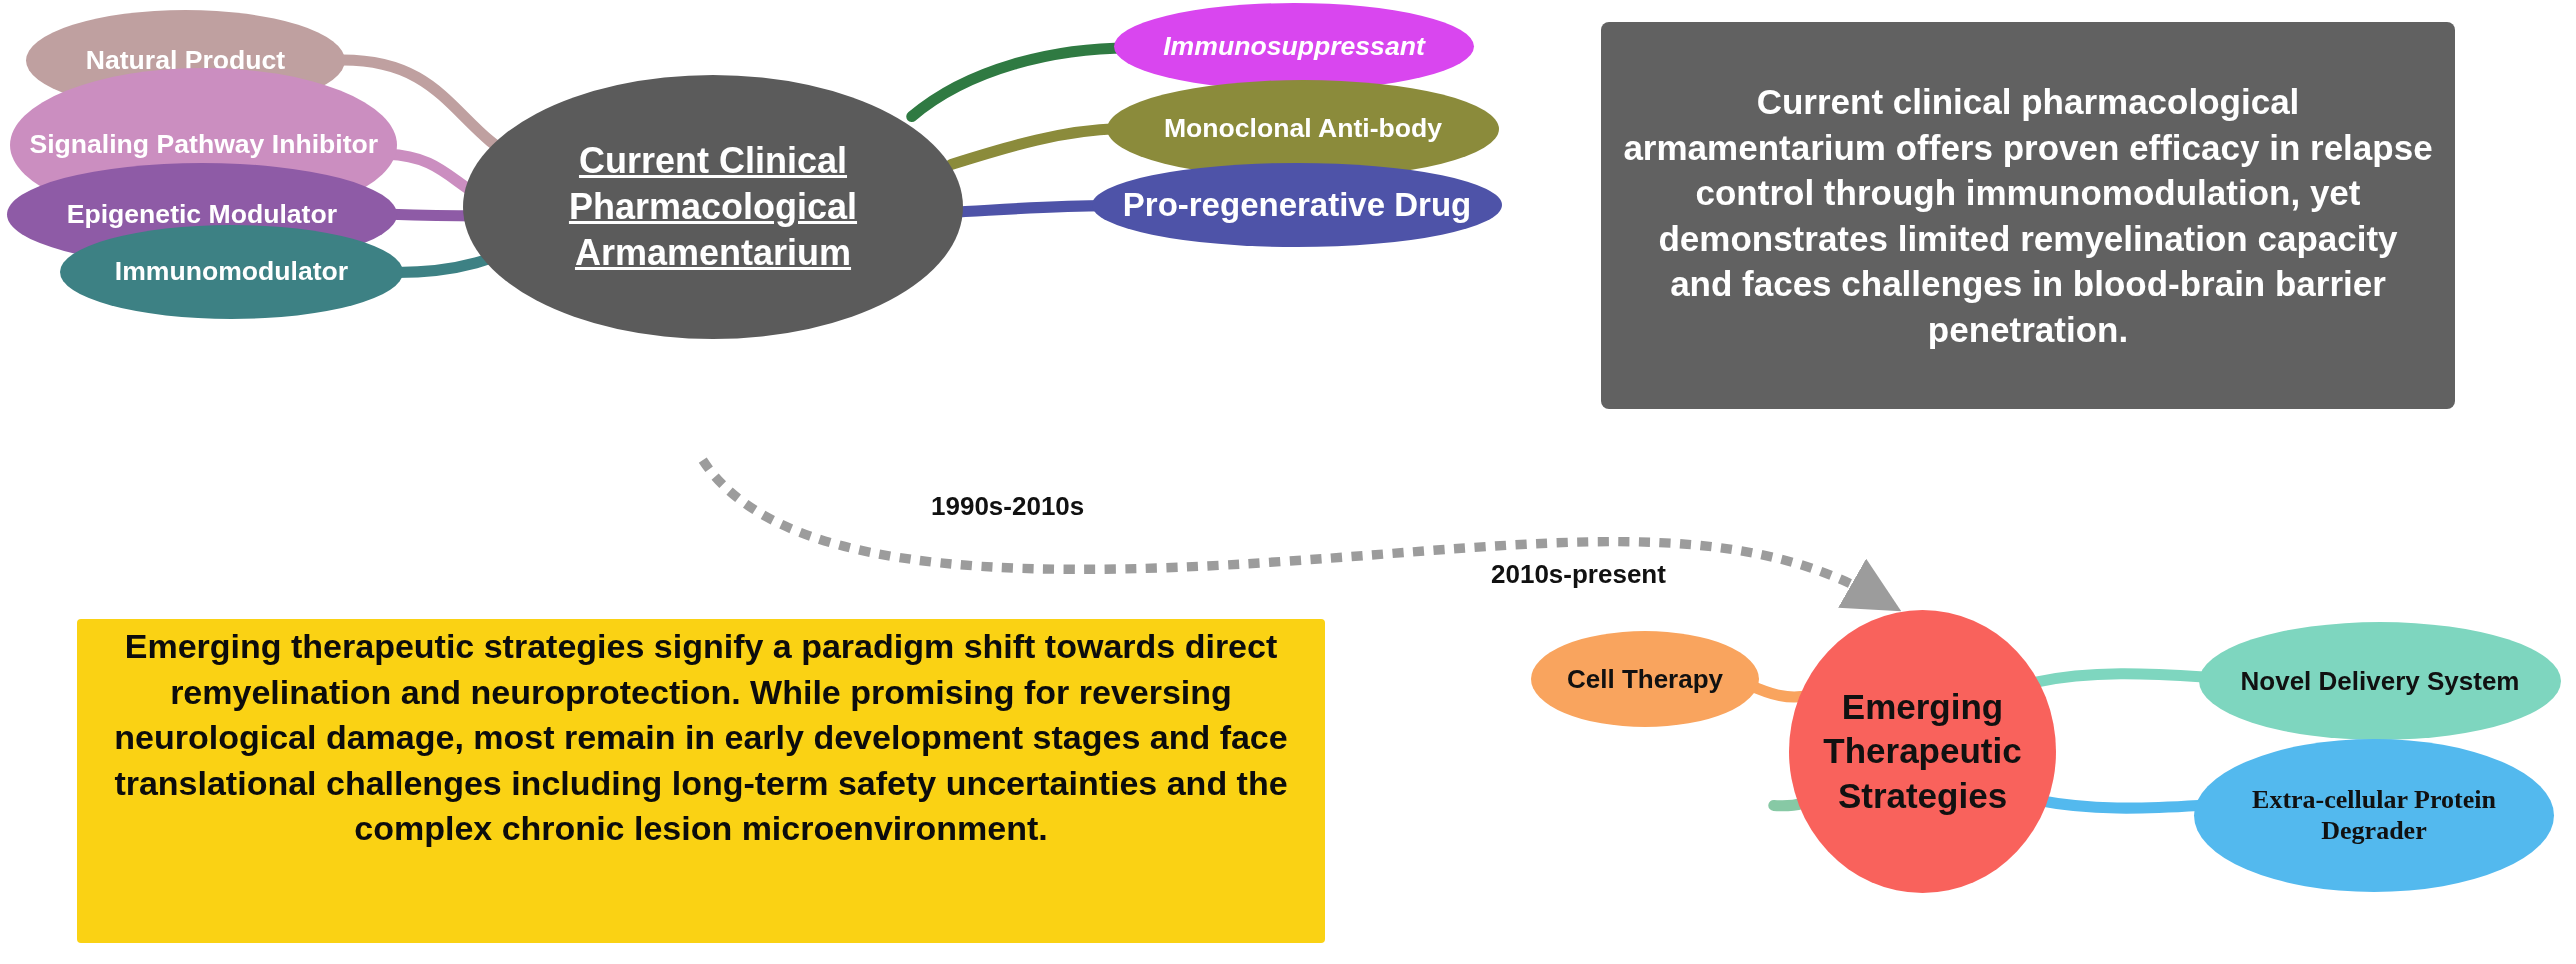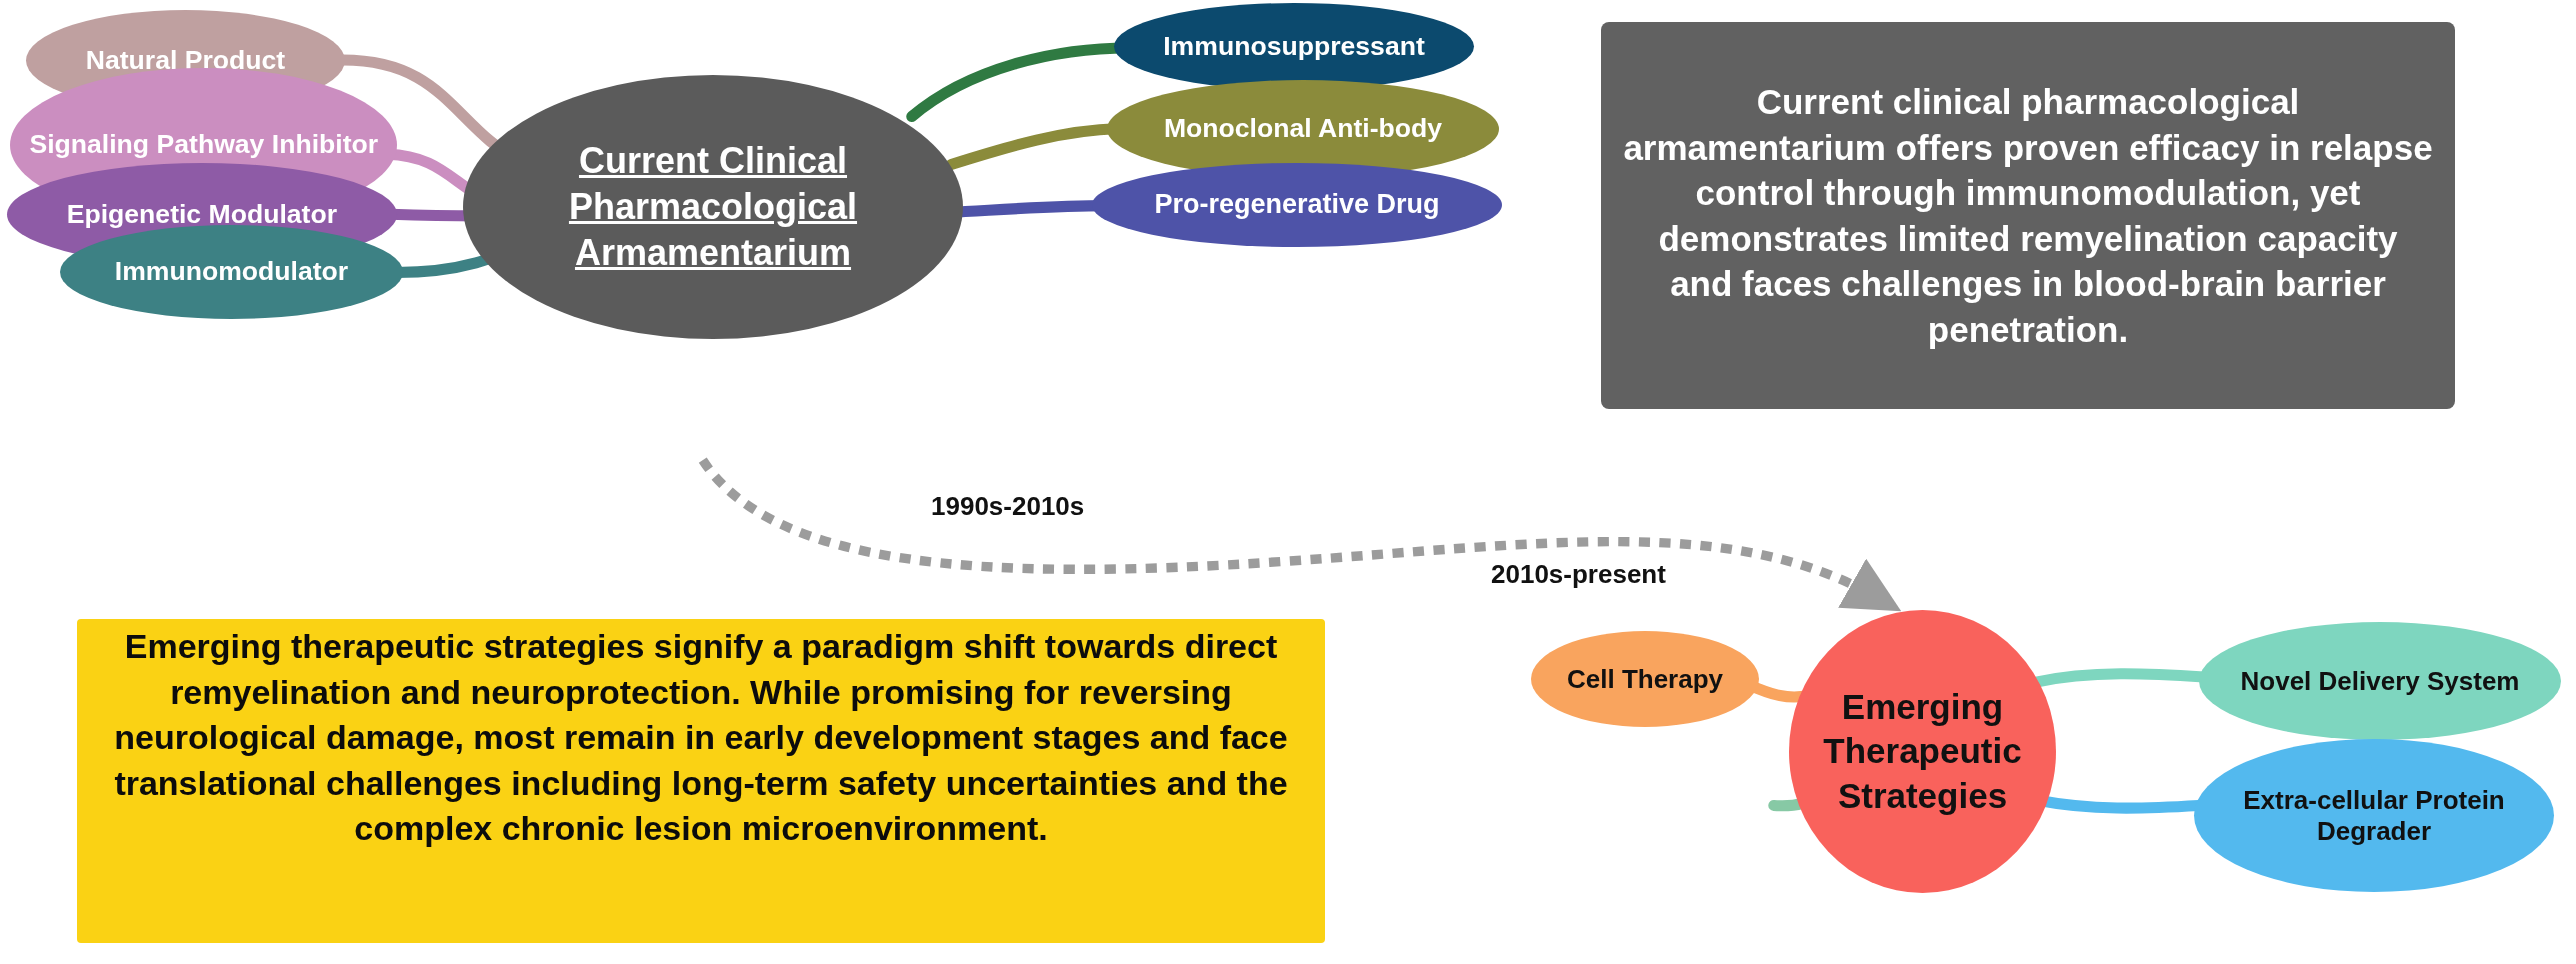--- a/index.html
+++ b/index.html
@@ -56,29 +56,29 @@
     background: #3d8184; font-size: 26.6px;
   }
   #node-central-current {
     left: 463px; top: 75px; width: 500px; height: 264px;
     background: #5b5b5b; font-size: 36px; line-height: 1.28; text-decoration: underline;
   }
 
   
   #node-immunosuppressant {
     left: 1114px; top: 3.4px; width: 360px; height: 87px;
-    background: #0c4a6e; font-size: 26.6px;
+    background: #d946ef; font-size: 26.6px; font-style: italic;
   }
   #node-monoclonal-antibody {
     left: 1107px; top: 80px; width: 392px; height: 98px;
     background: #8b8b3b; font-size: 26.6px;
   }
   #node-pro-regenerative-drug {
     left: 1092px; top: 163px; width: 410px; height: 84px;
-    background: #4e53a8; font-size: 27px; text-align: right;
+    background: #4e53a8; font-size: 33px; text-align: right;
   }
 
   
   #box-current-summary {
     position: absolute;
     left: 1601px; top: 22px;
     width: 854px; height: 387px;
     background: #616161;
     border-radius: 8px;
     color: #ffffff;
@@ -123,21 +123,21 @@
   #node-central-emerging {
     left: 1789px; top: 610px; width: 267px; height: 283px;
     background: #f9625c; font-size: 35px; line-height: 1.26;
   }
   #node-novel-delivery-system {
     left: 2199px; top: 622px; width: 362px; height: 118px;
     background: #7ed6bf; font-size: 26px;
   }
   #node-extracellular-protein-degrader {
     left: 2194px; top: 739px; width: 360px; height: 153px;
-    background: #53b9ee; font-size: 26px;
+    background: #53b9ee; font-size: 26px; font-family: Liberation Serif, serif;
   }
 
   
   .timeline-label {
     position: absolute;
     color: #111111;
     font-size: 26px;
     font-weight: bold;
     white-space: nowrap;
   }

